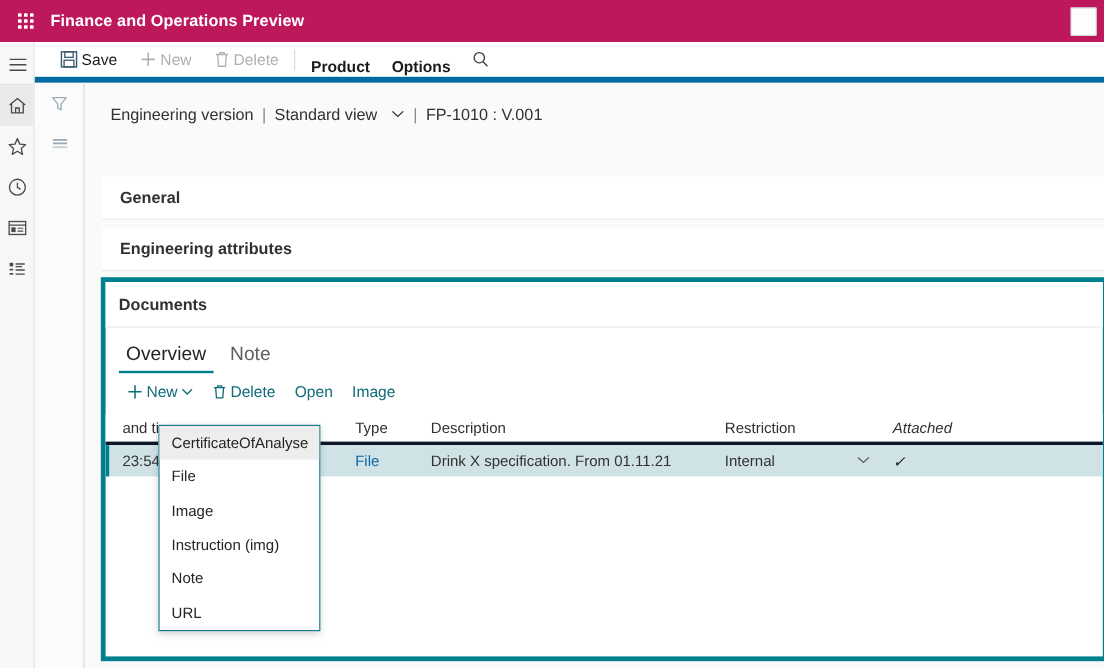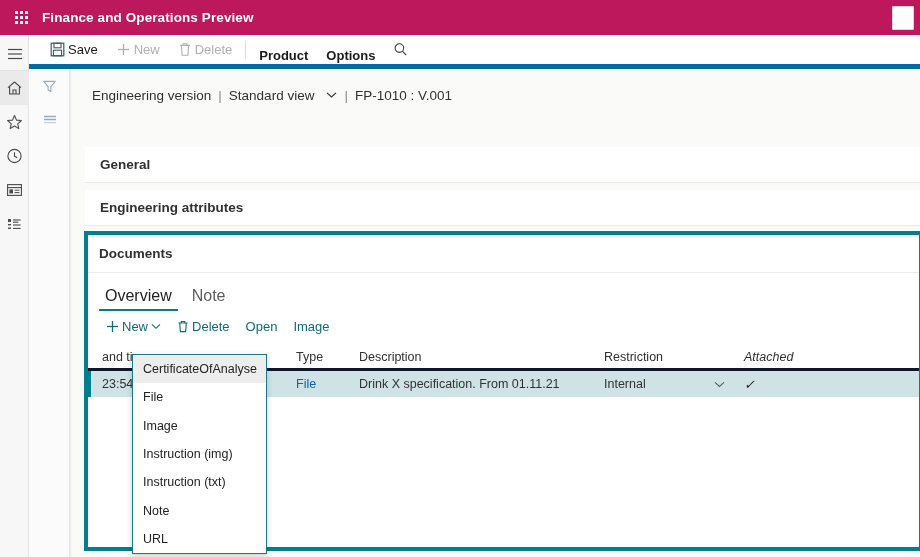--- a/index.html
+++ b/index.html
@@ -396,23 +396,20 @@
     <div class="dd-item">
       <span>File</span>
     </div>
     <div class="dd-item">
       <span>Image</span>
     </div>
     <div class="dd-item">
       <span>Instruction (img)</span>
     </div>
     <div class="dd-item">
-      <span>Instruction (txt)</span>
-    </div>
-    <div class="dd-item">
       <span>Note</span>
     </div>
     <div class="dd-item">
       <span>URL</span>
     </div>
   </div>
 
 </div>
 
 </body></html>

